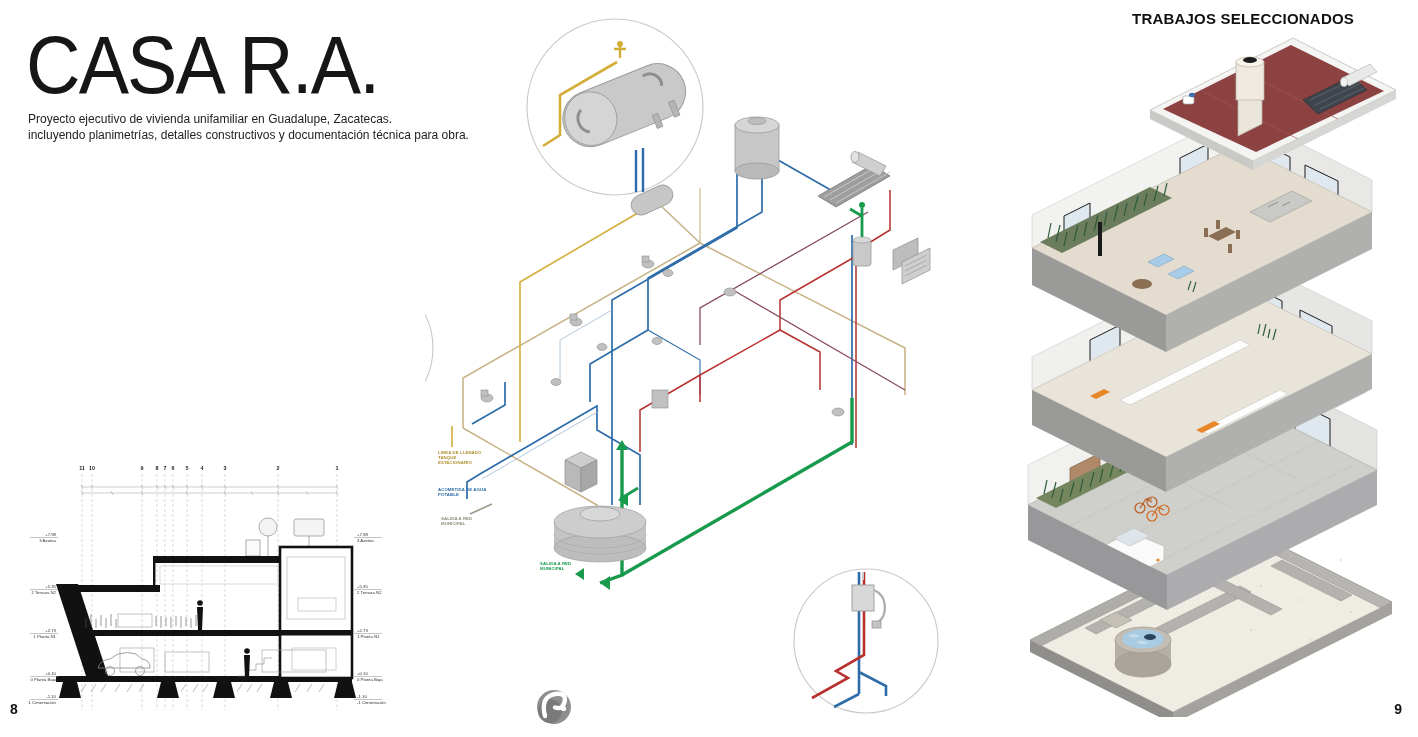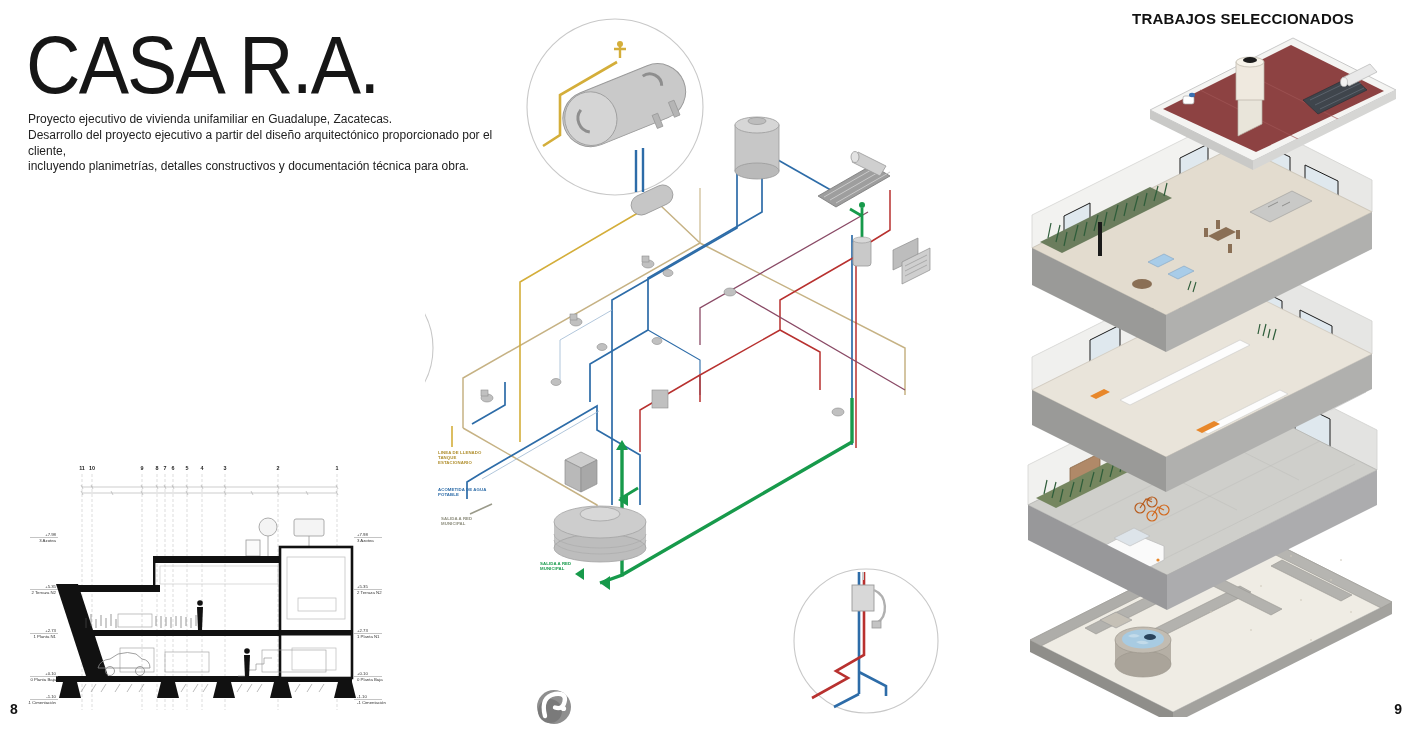--- a/index.html
+++ b/index.html
@@ -23,21 +23,20 @@
 </head>
 <body>
 
 <div class="page">
 
   <div class="abs hdr-right">TRABAJOS SELECCIONADOS</div>
 
   <div class="abs title">CASA R.A.</div>
   <div class="abs desc">
     <div>Proyecto ejecutivo de vivienda unifamiliar en Guadalupe, Zacatecas.</div>
-    <div>Desarrollo del proyecto ejecutivo a partir del diseño arquitectónico proporcionado por el cliente,</div>
     <div>incluyendo planimetrías, detalles constructivos y documentación técnica para obra.</div>
   </div>
 
   <svg class="abs" style="left:28px;top:452px;" width="360" height="276" viewBox="28 452 360 276">
 
     <g stroke="#bbbbbb" stroke-width="0.5" stroke-dasharray="3,2">
       <line x1="82" y1="474" x2="82" y2="710"></line>
         <line x1="92" y1="474" x2="92" y2="710"></line>
       <line x1="142" y1="474" x2="142" y2="710"></line>
         <line x1="157" y1="474" x2="157" y2="710"></line>

